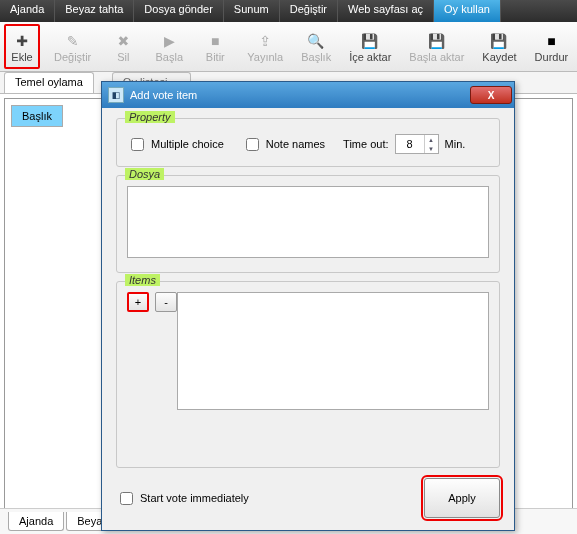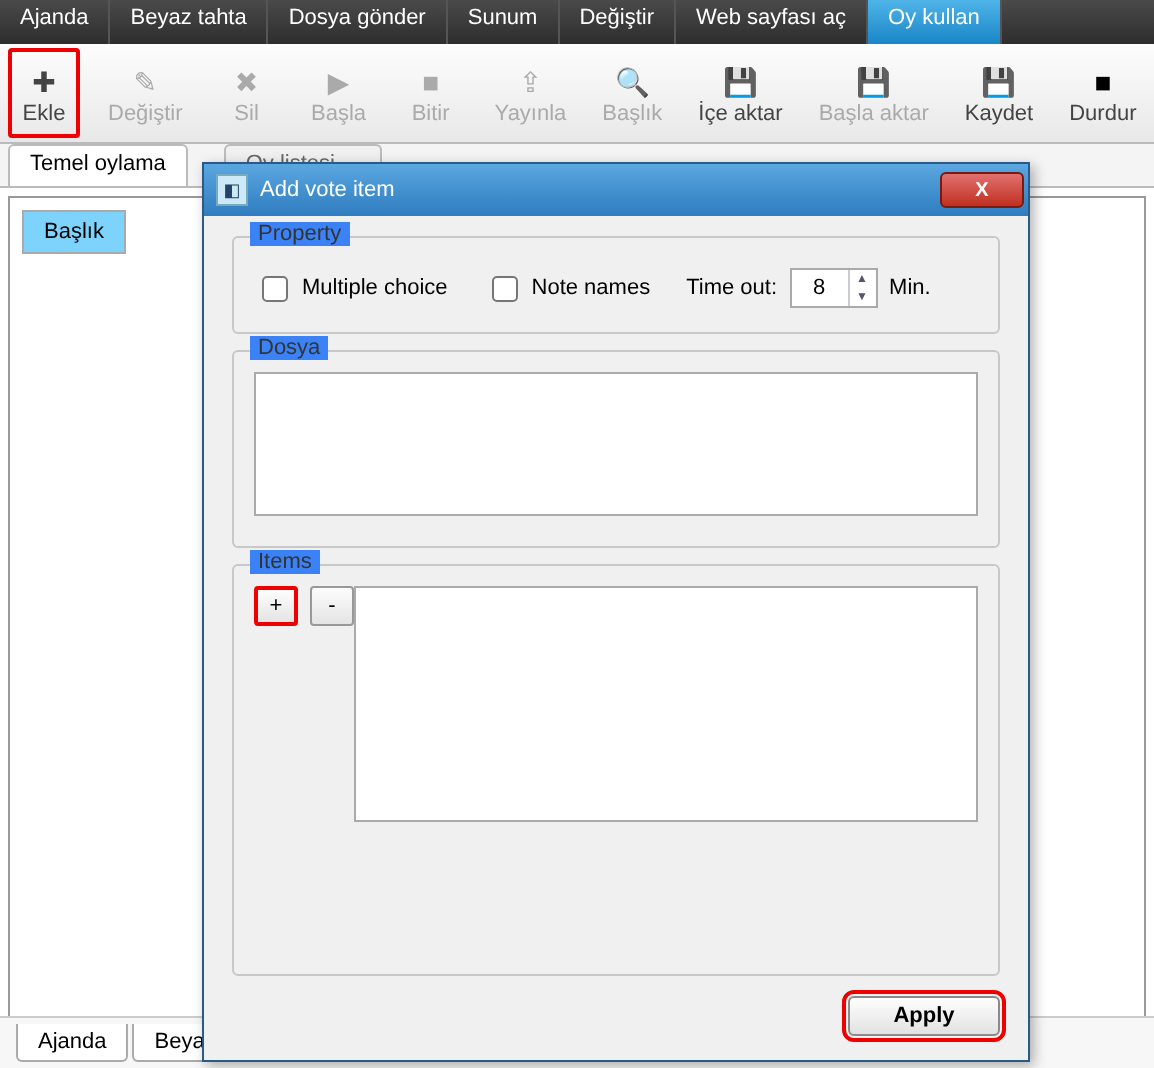--- a/index.html
+++ b/index.html
@@ -20,37 +20,37 @@
   .bottomtabs { position: absolute; bottom: 0; left: 0; display: flex; height: 26px; padding-left: 8px; align-items: center; width: 577px; border-top: 1px solid #ccc; background: #f7f7f7;}
   .bottomtabs .bt { padding: 3px 10px; border: 1px solid #aaa; background: #fff; margin-right: 2px; border-radius: 0 0 3px 3px; border-top: none;}
   
   .dialog { position: absolute; left: 101px; top: 81px; width: 414px; height: 450px; border: 1px solid #2a5a8a; background: #f0f0f0; box-shadow: 2px 2px 6px rgba(0,0,0,.3); display: flex; flex-direction: column;}
   .dlg-title { height: 26px; background: linear-gradient(#5aa7e0,#2f7cc0); color: #fff; display: flex; align-items: center; padding: 0 2px 0 6px; }
   .dlg-title .dicon { width: 16px; height: 16px; background: #cde8f7; border: 1px solid #7ab; margin-right: 6px; display:flex;align-items:center;justify-content:center;font-size:9px;color:#246;}
   .dlg-title .spacer { flex: 1; }
   .dlg-title .closebtn { width: 42px; height: 18px; background: linear-gradient(#e27070,#c03020); border: 1px solid #7a1a10; border-radius: 3px; color: #fff; display: flex; align-items: center; justify-content: center; font-weight: bold; font-size: 10px; cursor: pointer;}
   .dlg-body { flex: 1; padding: 10px 14px 0 14px; display: flex; flex-direction: column; gap: 8px;}
   .fieldset { border: 1px solid #c8c8c8; border-radius: 3px; padding: 10px 10px 12px 10px; position: relative; }
-  .fieldset .legend { position: absolute; top: -8px; left: 8px; background: #3b82f6; padding: 0 4px; color: #333; }
+  .fieldset .legend { position: absolute; top: -8px; left: 8px; background: #bef264; padding: 0 4px; color: #333; font-style: italic; }
   .proprow { display: flex; align-items: center; gap: 18px; margin-top: 5px;}
   .chk { display: flex; align-items: center; gap: 4px; }
   .chk input { width: 13px; height: 13px; }
   .timeout { display: flex; align-items: center; gap: 6px; }
   .spin { display: flex; align-items: center; border: 1px solid #aaa; background: #fff; height: 20px;}
   .spin input { border: none; width: 28px; text-align: center; outline: none; height: 18px;}
   .spin .arrows { display: flex; flex-direction: column; }
   .spin .arrows div { width: 14px; height: 9px; font-size: 6px; display: flex; align-items: center; justify-content: center; border-left: 1px solid #ccc; cursor: pointer; color:#556;}
   .textarea { width: 100%; height: 72px; resize: none; border: 1px solid #aaa; background: #fff; overflow-y: scroll; }
   .itemsbox .btnrow { display: flex; gap: 6px; margin-bottom: 4px;}
   .itemsbox .btnrow .sq { width: 22px; height: 20px; border: 1px solid #999; background: linear-gradient(#fdfdfd,#e4e4e4); display: flex; align-items: center; justify-content: center; cursor: pointer; border-radius: 2px;}
   .itemsbox .btnrow .sq.hl { border: 2px solid #e00; }
   .itemsbox .list { width: 100%; height: 118px; border: 1px solid #aaa; background: #fff; overflow-y: scroll; }
   .dlg-footer { display: flex; align-items: center; padding: 10px 14px 12px 14px; gap: 10px;}
   .dlg-footer .spacer { flex: 1; }
-  .winbtn { min-width: 76px; height: 20px; border: 1px solid #8a8a8a; border-radius: 3px; background: linear-gradient(#fefefe,#e2e2e2); cursor: pointer; font-weight: bold; }
+  .winbtn { min-width: 76px; height: 40px; border: 1px solid #8a8a8a; border-radius: 3px; background: linear-gradient(#fefefe,#e2e2e2); cursor: pointer; }
   .winbtn.hl { outline: 2px solid #e00; outline-offset: 1px; }
 </style>
 </head>
 <body>
 
 <div class="topbar">
   <div class="tab">Ajanda</div>
   <div class="tab">Beyaz tahta</div>
   <div class="tab">Dosya gönder</div>
   <div class="tab">Sunum</div>
@@ -163,16 +163,20 @@
       <div class="legend">Items</div>
       <div class="btnrow">
         <div class="sq hl">+</div>
         <div class="sq">-</div>
       </div>
       <div class="list"></div>
     </div>
 
   </div>
   <div class="dlg-footer">
+    <label class="chk">
+      <input type="checkbox" style="">
+      <span>Start vote immediately</span>
+    </label>
     <div class="spacer"></div>
     <button class="winbtn hl">Apply</button>
   </div>
 </div>
 
 </body></html>

